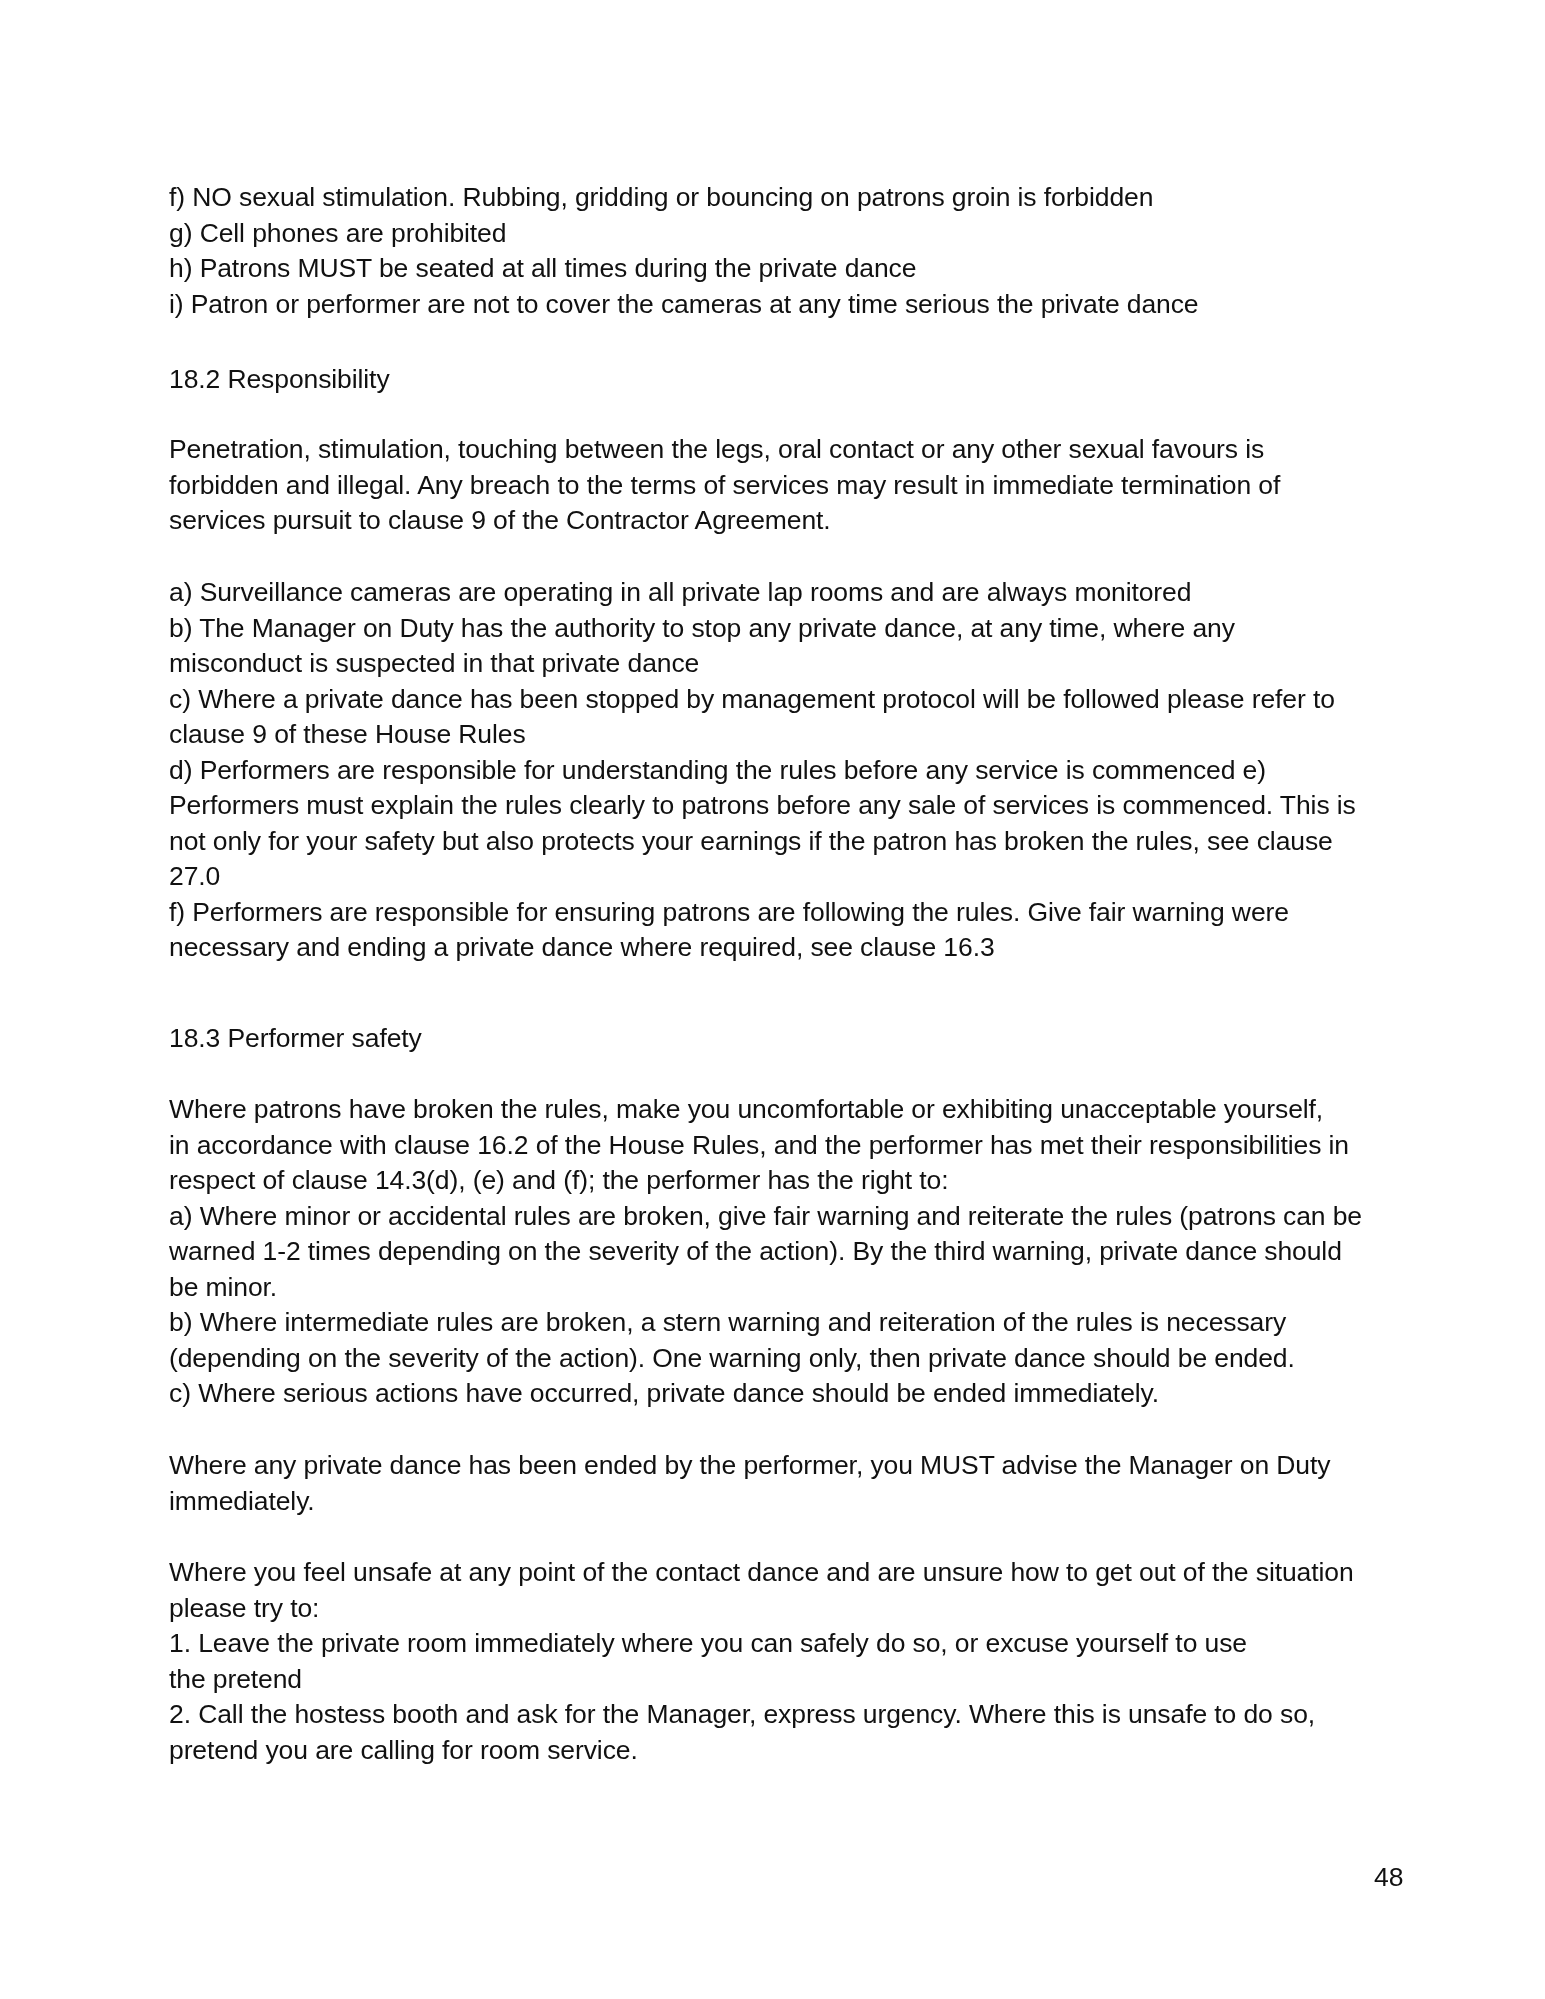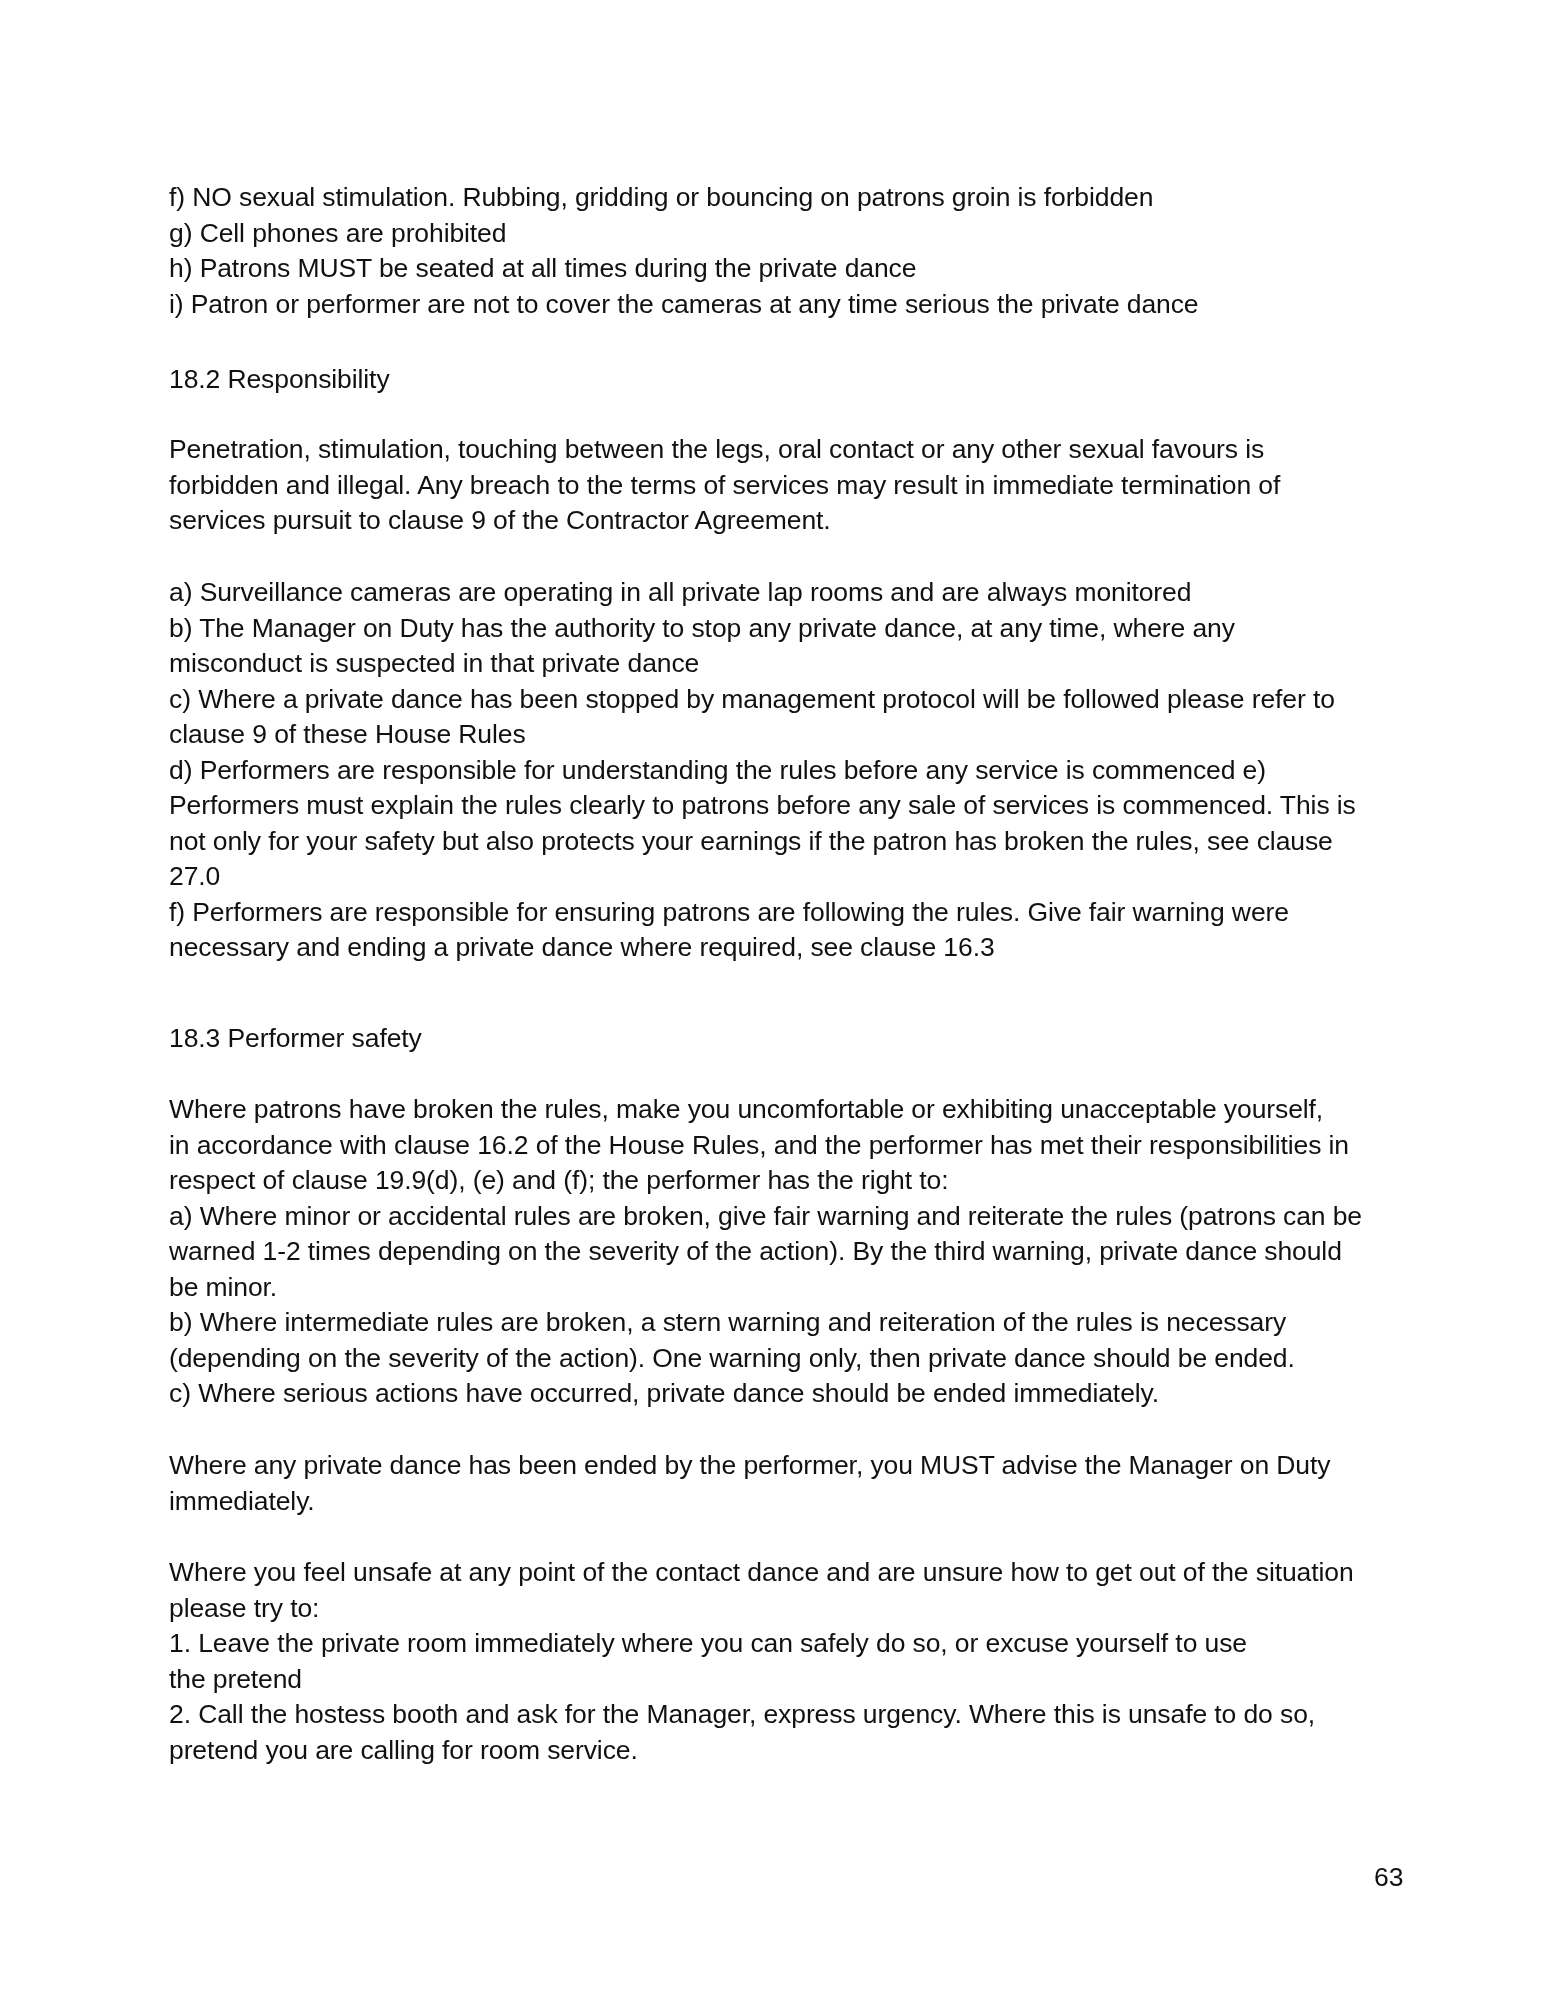--- a/index.html
+++ b/index.html
@@ -68,32 +68,32 @@
   <div class="line" style="top:788px">Performers must explain the rules clearly to patrons before any sale of services is commenced. This is</div>
   <div class="line" style="top:823.5px">not only for your safety but also protects your earnings if the patron has broken the rules, see clause</div>
   <div class="line" style="top:859px">27.0</div>
   <div class="line" style="top:894.5px">f) Performers are responsible for ensuring patrons are following the rules. Give fair warning were</div>
   <div class="line" style="top:930px">necessary and ending a private dance where required, see clause 16.3</div>
 
   <div class="line heading" style="top:1021px">18.3 Performer safety</div>
 
   <div class="line" style="top:1092px">Where patrons have broken the rules, make you uncomfortable or exhibiting unacceptable yourself,</div>
   <div class="line" style="top:1127.5px">in accordance with clause 16.2 of the House Rules, and the performer has met their responsibilities in</div>
-  <div class="line" style="top:1163px">respect of clause 19.9(d), (e) and (f); the performer has the right to:</div>
+  <div class="line" style="top:1163px">respect of clause 14.3(d), (e) and (f); the performer has the right to:</div>
   <div class="line" style="top:1198.5px">a) Where minor or accidental rules are broken, give fair warning and reiterate the rules (patrons can be</div>
   <div class="line" style="top:1234px">warned 1-2 times depending on the severity of the action). By the third warning, private dance should</div>
   <div class="line" style="top:1269.5px">be minor.</div>
   <div class="line" style="top:1305px">b) Where intermediate rules are broken, a stern warning and reiteration of the rules is necessary</div>
   <div class="line" style="top:1340.5px">(depending on the severity of the action). One warning only, then private dance should be ended.</div>
   <div class="line" style="top:1376px">c) Where serious actions have occurred, private dance should be ended immediately.</div>
 
   <div class="line" style="top:1448px">Where any private dance has been ended by the performer, you MUST advise the Manager on Duty</div>
   <div class="line" style="top:1483.5px">immediately.</div>
 
   <div class="line" style="top:1555px">Where you feel unsafe at any point of the contact dance and are unsure how to get out of the situation</div>
   <div class="line" style="top:1590.5px">please try to:</div>
   <div class="line" style="top:1626px">1. Leave the private room immediately where you can safely do so, or excuse yourself to use</div>
   <div class="line" style="top:1661.5px">the pretend</div>
   <div class="line" style="top:1697px">2. Call the hostess booth and ask for the Manager, express urgency. Where this is unsafe to do so,</div>
   <div class="line" style="top:1732.5px">pretend you are calling for room service.</div>
 </div>
 
-<div class="page-number">63</div>
+<div class="page-number">48</div>
 
 </body></html>

